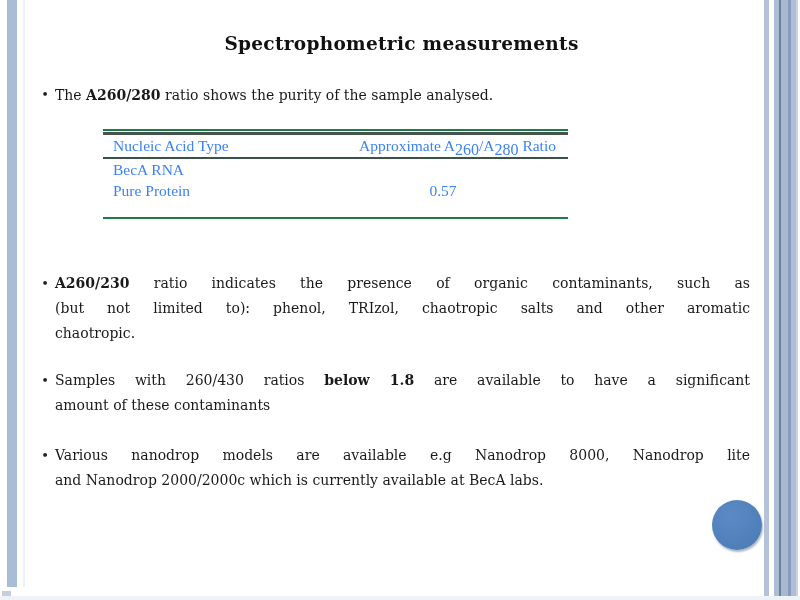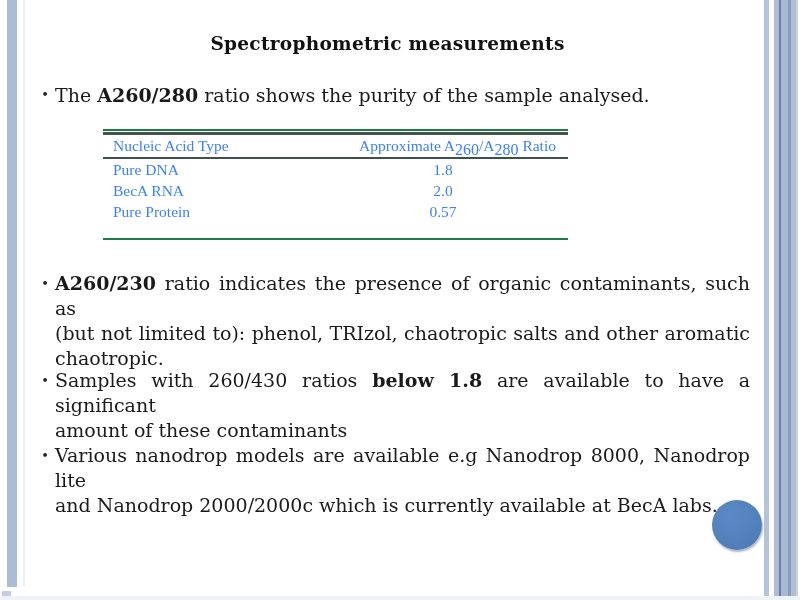--- a/index.html
+++ b/index.html
@@ -19,25 +19,25 @@
       #69809f 5px,#69809f 7px,
       #a9b8d1 7px,#a9b8d1 14px,
       #8a9cbc 14px,#8a9cbc 17px,
       #b0bed5 17px,#b0bed5 22px,
       #c9d3e3 22px,#c9d3e3 24px,
       #ffffff 24px,#ffffff 26px);
   }
   .bottom-wash{position:absolute;left:0;bottom:0;width:800px;height:4px;background:#eff3f8;}
   
   .title{
-    position:absolute;left:30px;top:33px;width:715px;text-align:center;
+    position:absolute;left:44px;top:33px;width:715px;text-align:center;
     font-size:18.5px;font-weight:bold;letter-spacing:.3px;color:#111;
   }
   
-  .bullet-block{position:absolute;left:55px;width:695px;font-size:19px;line-height:25px;}
+  .bullet-block{position:absolute;left:55px;width:695px;font-size:14px;line-height:25px;}
   .marker{position:absolute;width:14px;text-align:center;font-size:13px;line-height:25px;color:#222;}
   .line{text-align:justify;text-align-last:justify;}
   .line.last{text-align-last:left;}
   .bb{font-weight:bold;}
   #b1{top:83px;line-height:24px;}
   #m1{left:38px;top:83px;line-height:24px;}
   #b2{top:271px;}
   #m2{left:38px;top:271px;}
   #b3{top:368px;}
   #m3{left:38px;top:368px;}
@@ -89,26 +89,21 @@
   <div class="ratio-table">
     <div class="t-green"></div>
     <div class="t-gap"></div>
     <div class="t-dark"></div>
     <div class="t-head">
       <span class="t-col1h">Nucleic Acid Type</span>
       <span class="t-col2h"><span>Approximate A</span><sub>260</sub><span>/A</span><sub>280</sub><span> Ratio</span></span>
     </div>
     <div class="t-div"></div>
     <div class="t-row">
-      <span class="t-type">Pure DNA</span>
-      <span class="t-val">1.8</span>
-    </div>
-    <div class="t-row">
       <span class="t-type">BecA RNA</span>
-      <span class="t-val">2.0</span>
     </div>
     <div class="t-row">
       <span class="t-type">Pure Protein</span>
       <span class="t-val">0.57</span>
     </div>
     <div class="t-spacer"></div>
     <div class="t-green"></div>
   </div>
 
   <span class="marker" id="m2">•</span>

